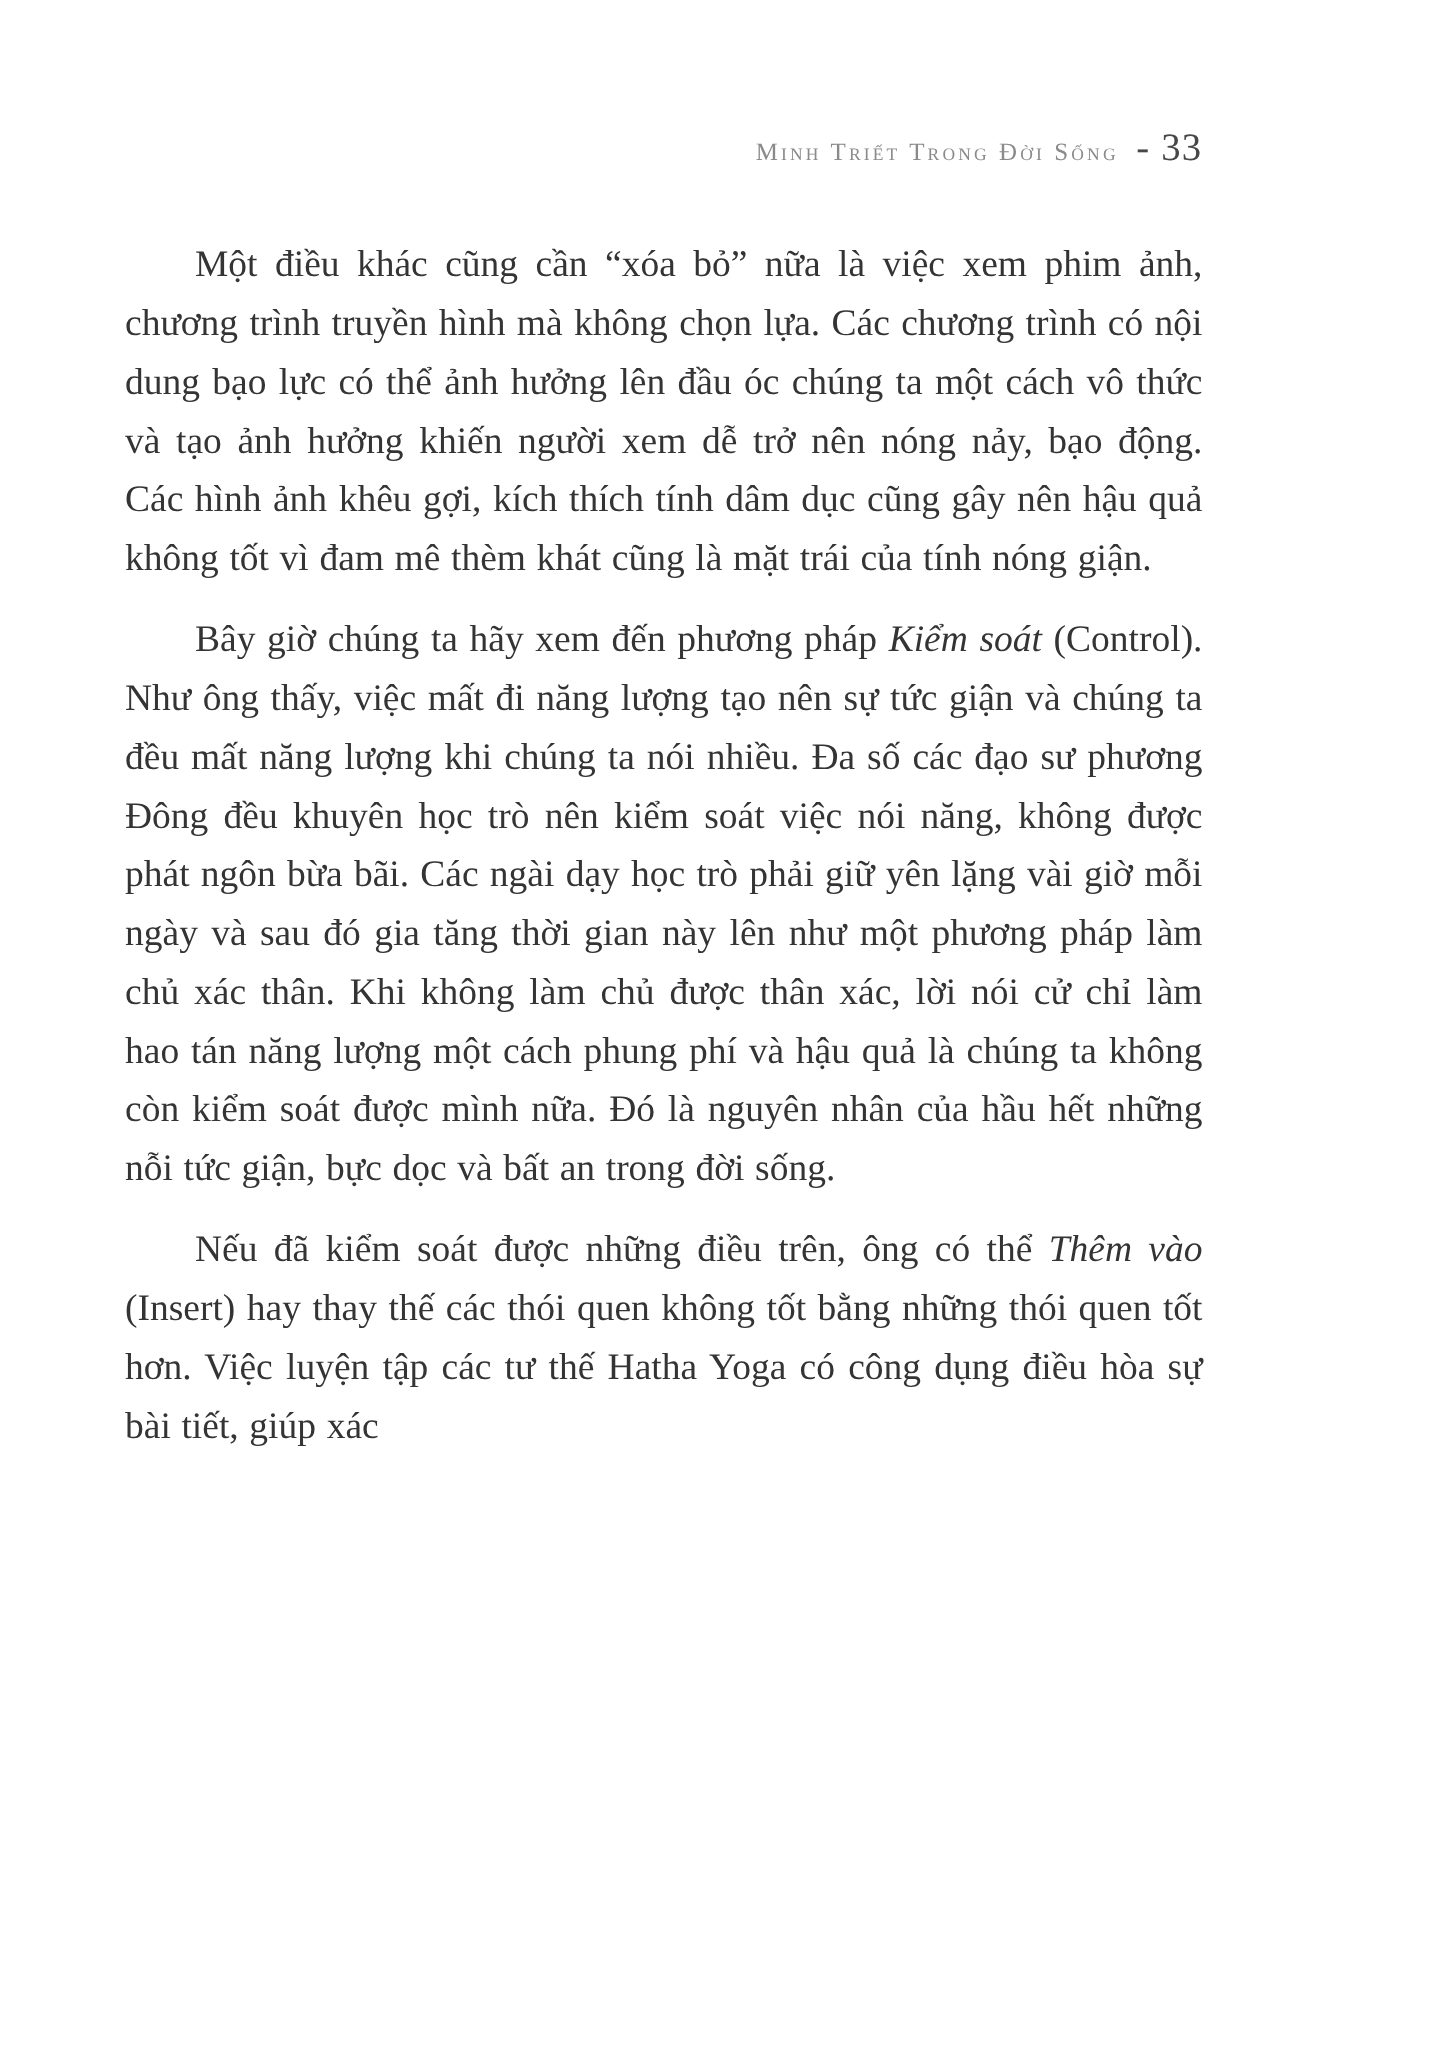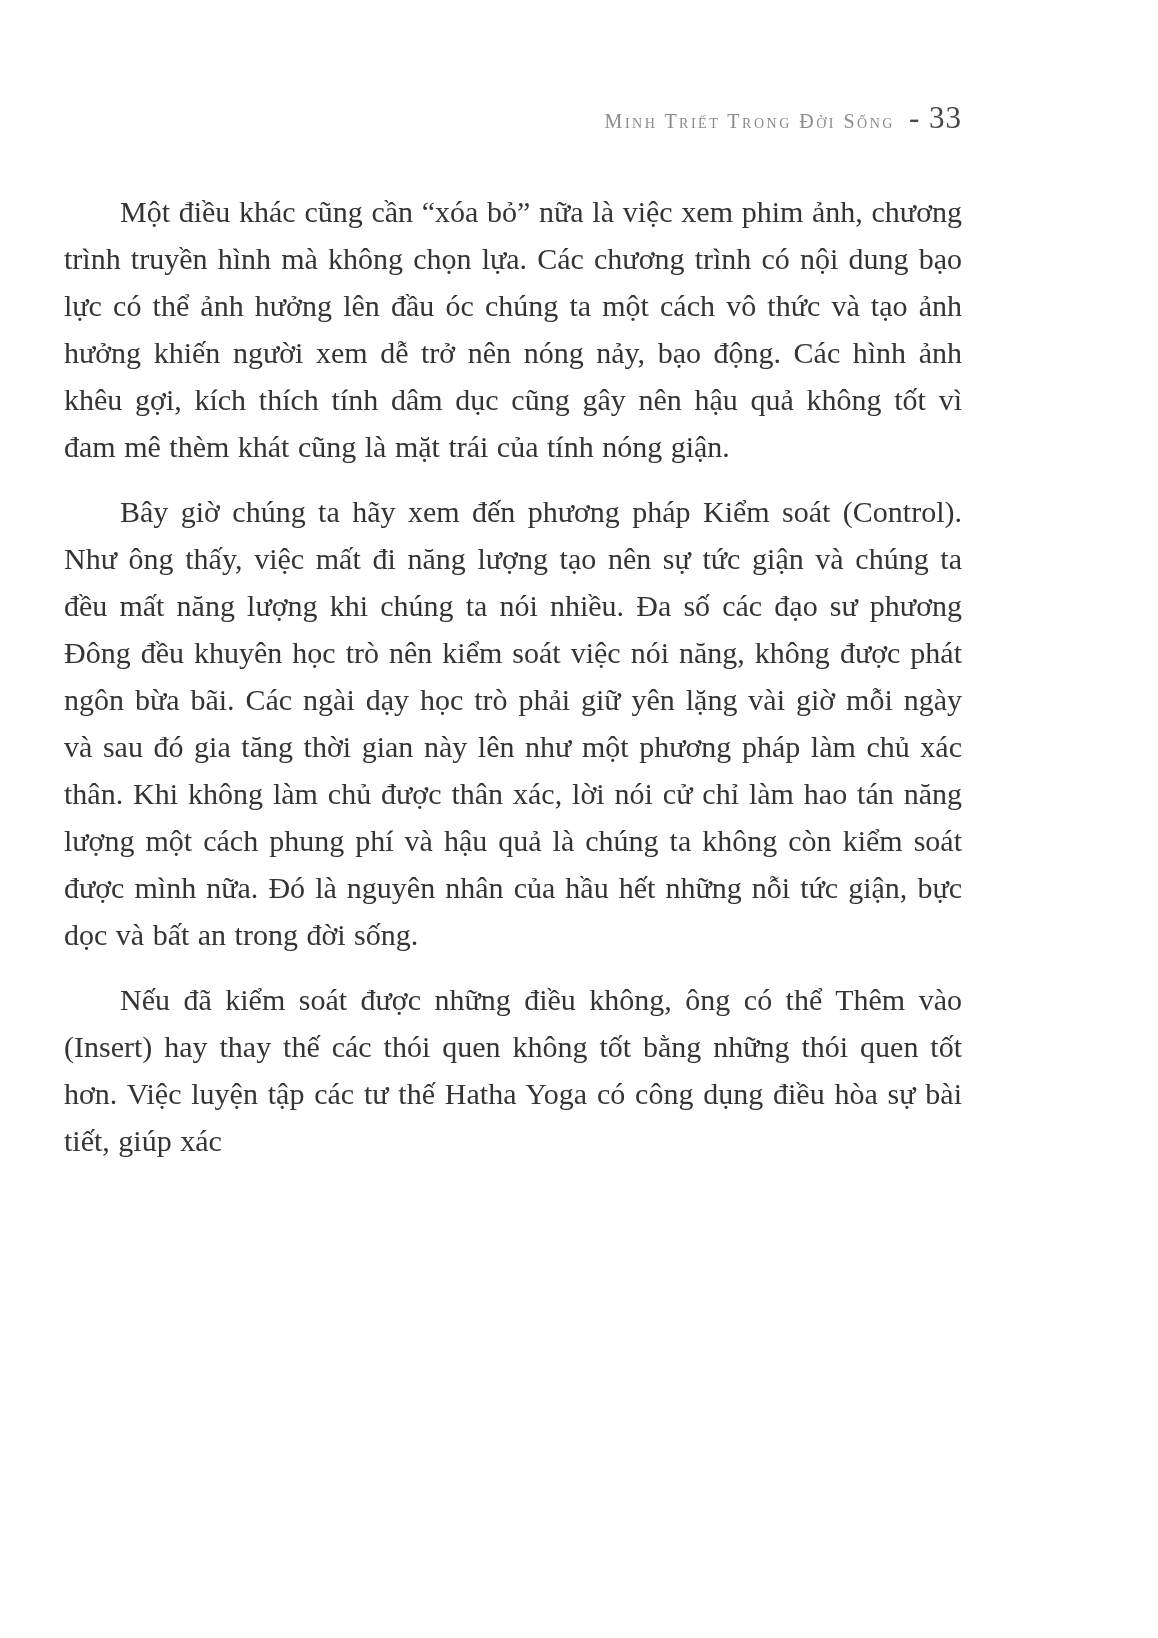--- a/index.html
+++ b/index.html
@@ -7,21 +7,21 @@
     padding: 0;
     background: #ffffff;
   }
   .page {
     position: relative;
     width: 1158px;
     height: 1638px;
     margin: 0 auto;
     background: #ffffff;
     box-sizing: border-box;
-    padding: 100px 196px 0 64px;
+    padding: 100px 196px 0 100px;
     font-family: "Liberation Serif", "DejaVu Serif", serif;
     color: #343434;
     overflow: hidden;
   }
   .running-header {
     text-align: right;
     margin-bottom: 52px;
     white-space: nowrap;
   }
   .running-head-title {
@@ -42,27 +42,28 @@
     font-size: 30px;
     line-height: 1.57;
     text-align: justify;
     margin: 0 0 17px 0;
     word-spacing: 1px;
   }
   .body-text p.indent {
     text-indent: 56px;
   }
   .italic {
+    font-style: italic;
   }
 </style>
 </head>
 <body>
 
 <div class="page">
   <div class="running-header">
     <span class="running-head-title">Minh Triết Trong Đời Sống</span><span class="page-number">- 33</span>
   </div>
   <div class="body-text">
       <p class="indent"><span>Một điều khác cũng cần “xóa bỏ” nữa là việc xem phim ảnh, chương trình truyền hình mà không chọn lựa. Các chương trình có nội dung bạo lực có thể ảnh hưởng lên đầu óc chúng ta một cách vô thức và tạo ảnh hưởng khiến người xem dễ trở nên nóng nảy, bạo động. Các hình ảnh khêu gợi, kích thích tính dâm dục cũng gây nên hậu quả không tốt vì đam mê thèm khát cũng là mặt trái của tính nóng giận.</span></p>
       <p class="indent"><span>Bây giờ chúng ta hãy xem đến phương pháp </span><span class="italic">Kiểm soát</span><span> (Control). Như ông thấy, việc mất đi năng lượng tạo nên sự tức giận và chúng ta đều mất năng lượng khi chúng ta nói nhiều. Đa số các đạo sư phương Đông đều khuyên học trò nên kiểm soát việc nói năng, không được phát ngôn bừa bãi. Các ngài dạy học trò phải giữ yên lặng vài giờ mỗi ngày và sau đó gia tăng thời gian này lên như một phương pháp làm chủ xác thân. Khi không làm chủ được thân xác, lời nói cử chỉ làm hao tán năng lượng một cách phung phí và hậu quả là chúng ta không còn kiểm soát được mình nữa. Đó là nguyên nhân của hầu hết những nỗi tức giận, bực dọc và bất an trong đời sống.</span></p>
-      <p class="indent"><span>Nếu đã kiểm soát được những điều không, ông có thể </span><span class="italic">Thêm vào</span><span> (Insert) hay thay thế các thói quen không tốt bằng những thói quen tốt hơn. Việc luyện tập các tư thế Hatha Yoga có công dụng điều hòa sự bài tiết, giúp xác</span></p>
+      <p class="indent"><span>Nếu đã kiểm soát được những điều trên, ông có thể </span><span class="italic">Thêm vào</span><span> (Insert) hay thay thế các thói quen không tốt bằng những thói quen tốt hơn. Việc luyện tập các tư thế Hatha Yoga có công dụng điều hòa sự bài tiết, giúp xác</span></p>
     </div>
 </div>
 
 </body></html>

